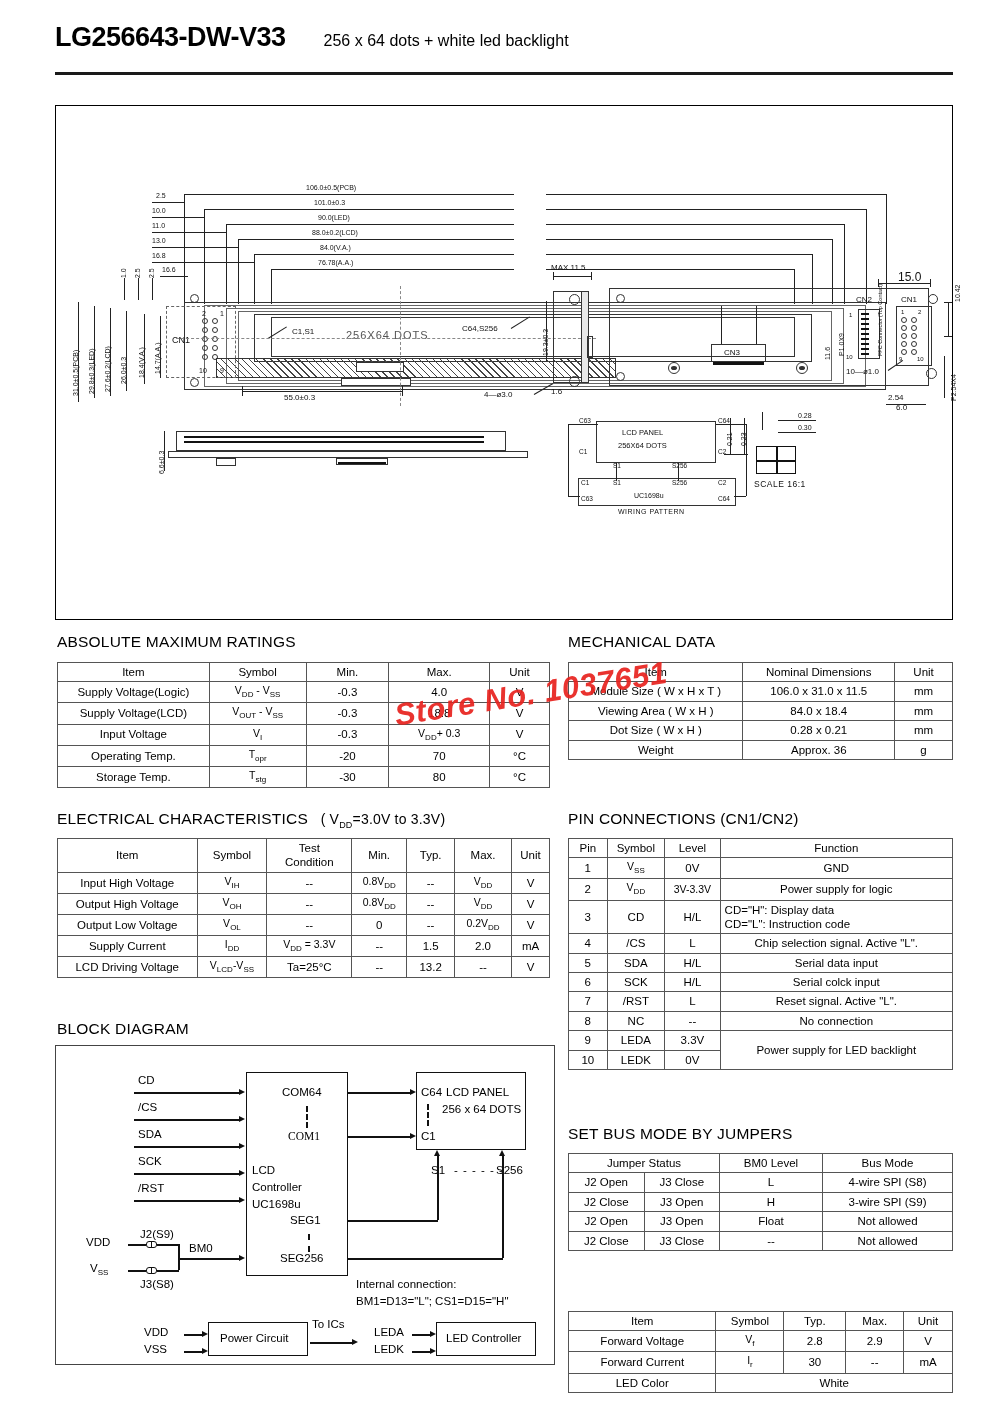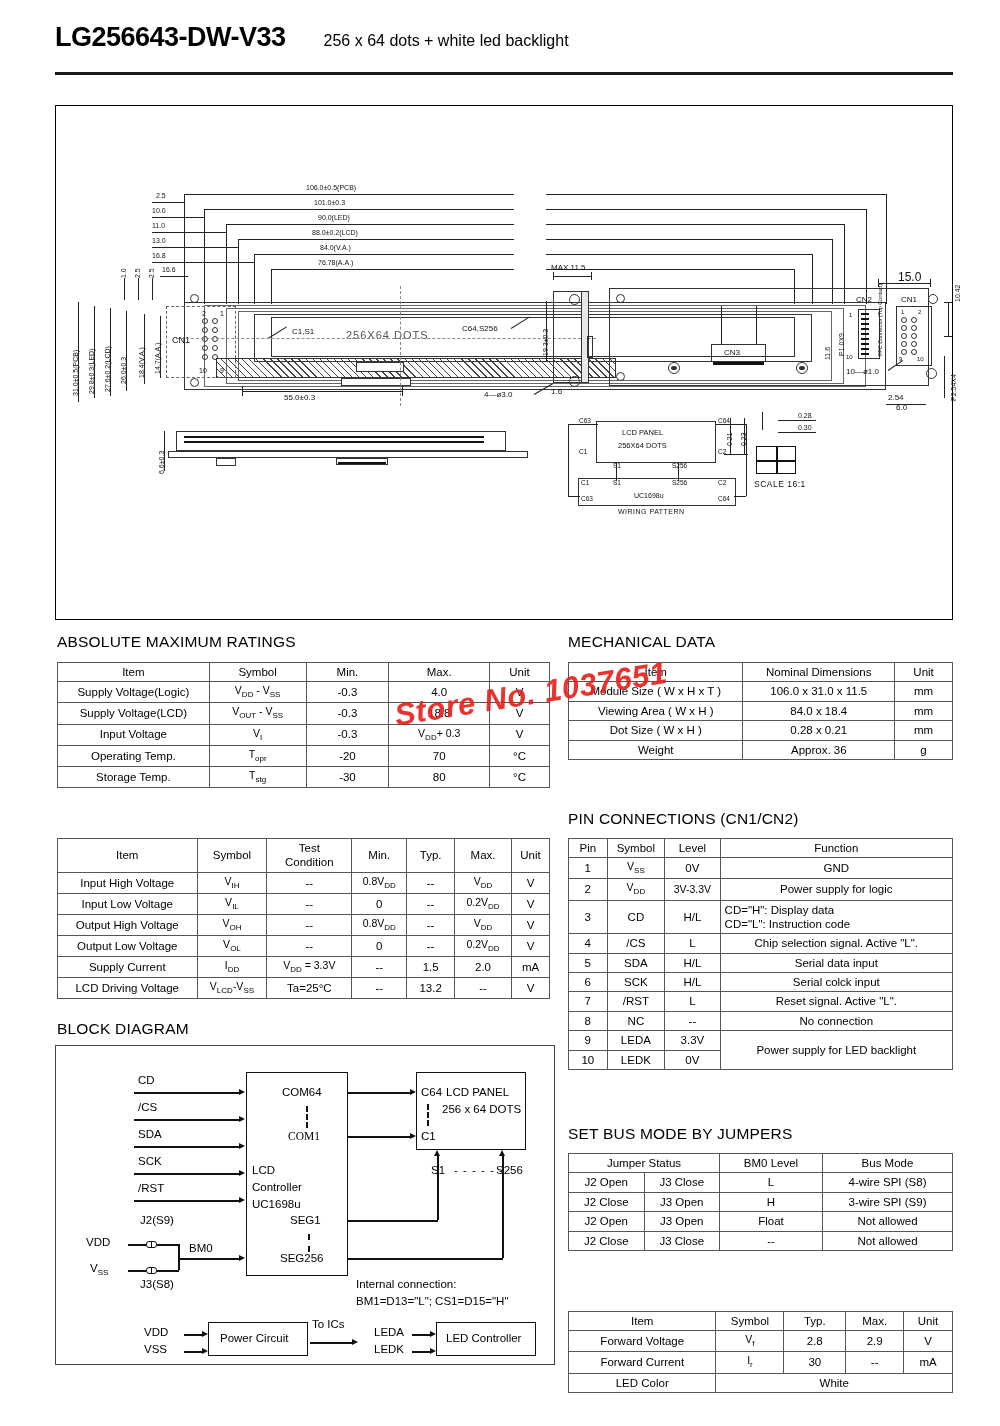--- a/index.html
+++ b/index.html
@@ -436,20 +436,24 @@
       <td>mm</td>
     </tr>
     <tr>
       <td class="itm">Weight</td>
       <td class="left">Approx.  36</td>
       <td>g</td>
     </tr>
   </tbody>
     </table>
 
+  <div class="sec-title" style="left:57px; top:810px;">
+    <span>ELECTRICAL CHARACTERISTICS</span>
+    <span class="sub">&nbsp; ( V<span class="sub-dd">DD</span>=3.0V to 3.3V)</span>
+  </div>
   <table class="spec" style="left:57px; top:838px; width:493px;">
     <tbody>
         <tr>
       <th style="width:140px;">Item</th>
       <th style="width:70px;">Symbol</th>
       <th style="width:85px;">
         <span>Test</span><br>
         <span>Condition</span>
       </th>
       <th style="width:55px;">Min.</th>
@@ -457,29 +461,20 @@
       <th style="width:57px;">Max.</th>
       <th style="width:38px;">Unit</th>
     </tr>
     <tr>
       <td class="itm">Input  High Voltage</td>
       <td class="sm">V<sub>IH</sub></td>
       <td>--</td>
       <td class="sm">0.8V<sub>DD</sub></td>
       <td>--</td>
       <td class="sm">V<sub>DD</sub></td>
-      <td>V</td>
-    </tr>
-    <tr>
-      <td class="itm">Input  Low Voltage</td>
-      <td class="sm">V<sub>IL</sub></td>
-      <td>--</td>
-      <td>0</td>
-      <td>--</td>
-      <td class="sm">0.2V<sub>DD</sub></td>
       <td>V</td>
     </tr>
     <tr>
       <td class="itm">Output High Voltage</td>
       <td class="sm">V<sub>OH</sub></td>
       <td>--</td>
       <td class="sm">0.8V<sub>DD</sub></td>
       <td>--</td>
       <td class="sm">V<sub>DD</sub></td>
       <td>V</td>
@@ -631,21 +626,21 @@
     <div class="bd-ln bd-h" style="left:292px; top:90px; width:62px;"></div>
     <div class="arw arw-r" style="left:354px; top:86.5px;"></div>
 
     <div class="bd-ln bd-h" style="left:292px; top:174px; width:90px;"></div>
     <div class="bd-ln bd-v" style="left:381px; top:110px; height:64px;"></div>
     <div class="arw arw-u" style="left:378px; top:104px;"></div>
     <div class="bd-ln bd-h" style="left:292px; top:212px; width:155px;"></div>
     <div class="bd-ln bd-v" style="left:446px; top:110px; height:102px;"></div>
     <div class="arw arw-u" style="left:443px; top:104px;"></div>
 
-    <div class="bd-lbl" style="left:84px; top:168px;">J2(S9)</div>
+    <div class="bd-lbl" style="left:84px; top:182px;">J2(S9)</div>
     <div class="bd-lbl" style="left:30px; top:190px;">VDD</div>
     <div class="bd-ln bd-h" style="left:72px; top:198px; width:18px;"></div>
     <div class="jmp" style="left:90px; top:194.5px;"></div>
     <div class="bd-ln bd-h" style="left:101px; top:198px; width:22px;"></div>
     <div class="bd-lbl" style="left:34px; top:216px;">V<sub>SS</sub></div>
     <div class="bd-ln bd-h" style="left:72px; top:224px; width:18px;"></div>
     <div class="jmp" style="left:90px; top:220.5px;"></div>
     <div class="bd-ln bd-h" style="left:101px; top:224px; width:22px;"></div>
     <div class="bd-ln bd-v" style="left:122px; top:198px; height:26px;"></div>
     <div class="bd-lbl" style="left:84px; top:232px;">J3(S8)</div>

